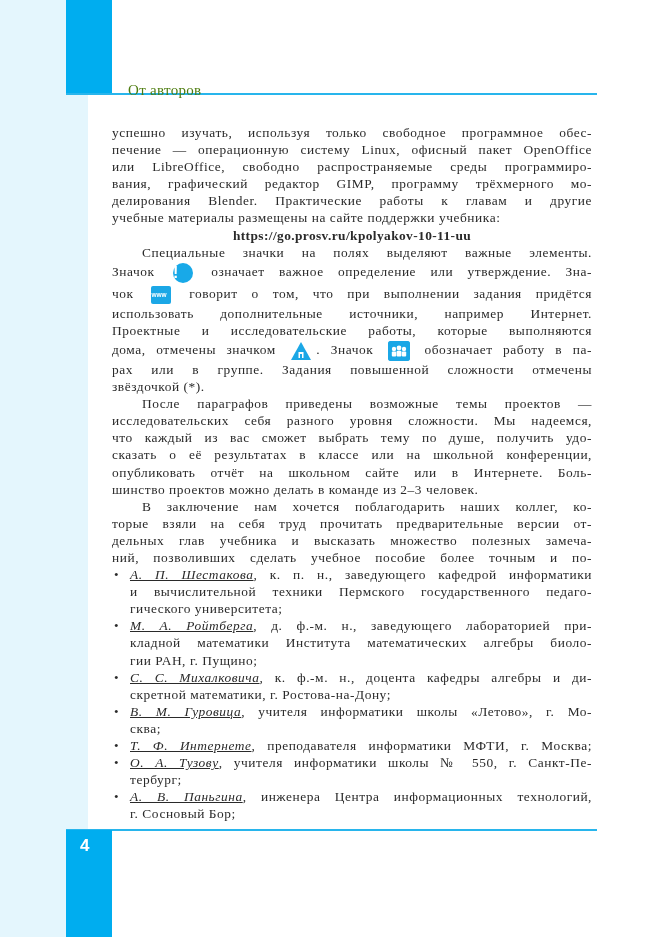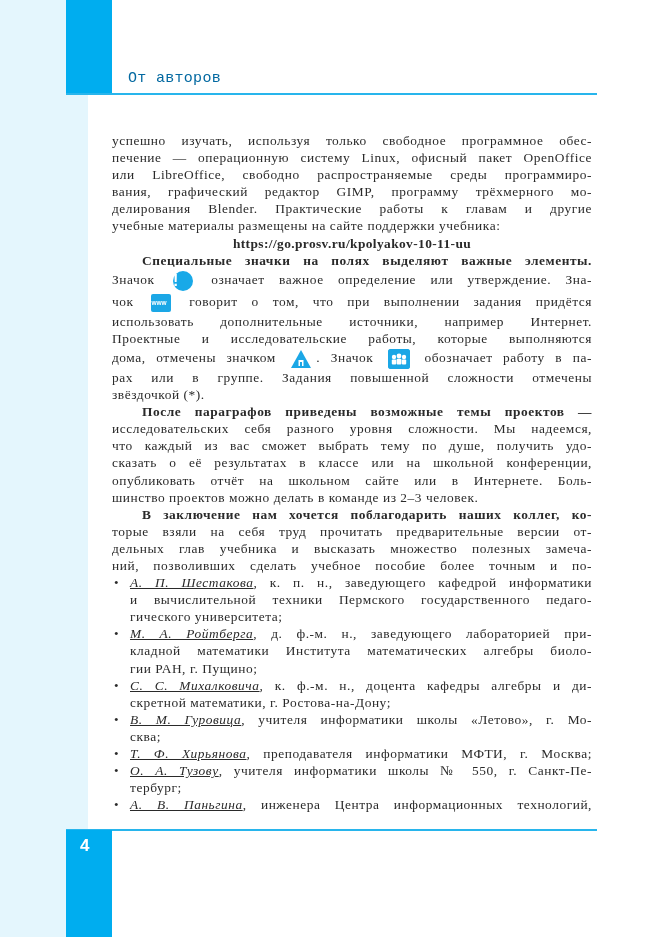--- a/index.html
+++ b/index.html
@@ -23,42 +23,42 @@
   }
   .rule-top {
     position: absolute; left: 66px; top: 93px; width: 531px; height: 2px;
     background: #28b5ec;
   }
   .rule-bottom {
     position: absolute; left: 66px; top: 829px; width: 531px; height: 2px;
     background: #28b5ec;
   }
   .running-head {
-    position: absolute; left: 128px; top: 70px;
-    font-family: Liberation Mono, monospace;
-    font-size: 15px; color: #0369a1;
+    position: absolute; left: 128px; top: 82px;
+    font-family: Liberation Serif, serif;
+    font-size: 15px; color: #4d7c0f;
     letter-spacing: 0.3px;
   }
   .page-number {
     position: absolute; left: 80px; top: 836px;
     font-family: "Liberation Sans", "DejaVu Sans", sans-serif;
     font-weight: bold; font-size: 17px; color: #ffffff;
   }
   .content {
-    position: absolute; left: 112px; top: 132px; width: 480px;
+    position: absolute; left: 112px; top: 124px; width: 480px;
     font-size: 13.4px; line-height: 17.1px;
     font-family: "Liberation Serif", "DejaVu Serif", serif;
     letter-spacing: 0.55px;
   }
   .line {
     display: block; text-align: justify; text-align-last: justify;
     white-space: nowrap; height: 17.1px;
   }
   .line.last { text-align-last: left; }
-  .line.indent { padding-left: 30px; font-weight: bold; }
+  .line.indent { padding-left: 30px; }
   .line.center { text-align-last: center; font-weight: bold; letter-spacing: 0.4px; }
   .line.tall { height: 22px; line-height: 22px; }
   .list-item { position: relative; padding-left: 18px; }
   .bullet {
     position: absolute; left: 2px; top: 0; font-size: 13px;
   }
   .it { font-style: italic; text-decoration: underline; }
   .ico {
     display: inline-block; vertical-align: middle; margin: 0 4px;
     position: relative;
@@ -173,29 +173,30 @@
       <span class="line"><span class="it">С. С. Михалковича</span><span>, к. ф.-м. н., доцента кафедры алгебры и ди-</span></span>
       <span class="line last">скретной математики, г. Ростова-на-Дону;</span>
     </div>
     <div class="list-item">
       <span class="bullet">•</span>
       <span class="line"><span class="it">В. М. Гуровица</span><span>, учителя информатики школы «Летово», г. Мо-</span></span>
       <span class="line last">сква;</span>
     </div>
     <div class="list-item">
       <span class="bullet">•</span>
-      <span class="line"><span class="it">Т. Ф. Хирьянова</span><span>, преподавателя информатики МФТИ, г. Москва;</span></span>
+      <span class="line"><span class="it">Т. Ф. Интернете</span><span>, преподавателя информатики МФТИ, г. Москва;</span></span>
     </div>
     <div class="list-item">
       <span class="bullet">•</span>
       <span class="line"><span class="it">О. А. Тузову</span><span>, учителя информатики школы № 550, г. Санкт-Пе-</span></span>
       <span class="line last">тербург;</span>
     </div>
     <div class="list-item">
       <span class="bullet">•</span>
       <span class="line"><span class="it">А. В. Паньгина</span><span>, инженера Центра информационных технологий,</span></span>
+      <span class="line last">г. Сосновый Бор;</span>
     </div>
   </div>
 </div>
 
 <div class="rule-bottom"></div>
 <div class="bar-bottom"></div>
 <div class="page-number">4</div>
 
 </body></html>

